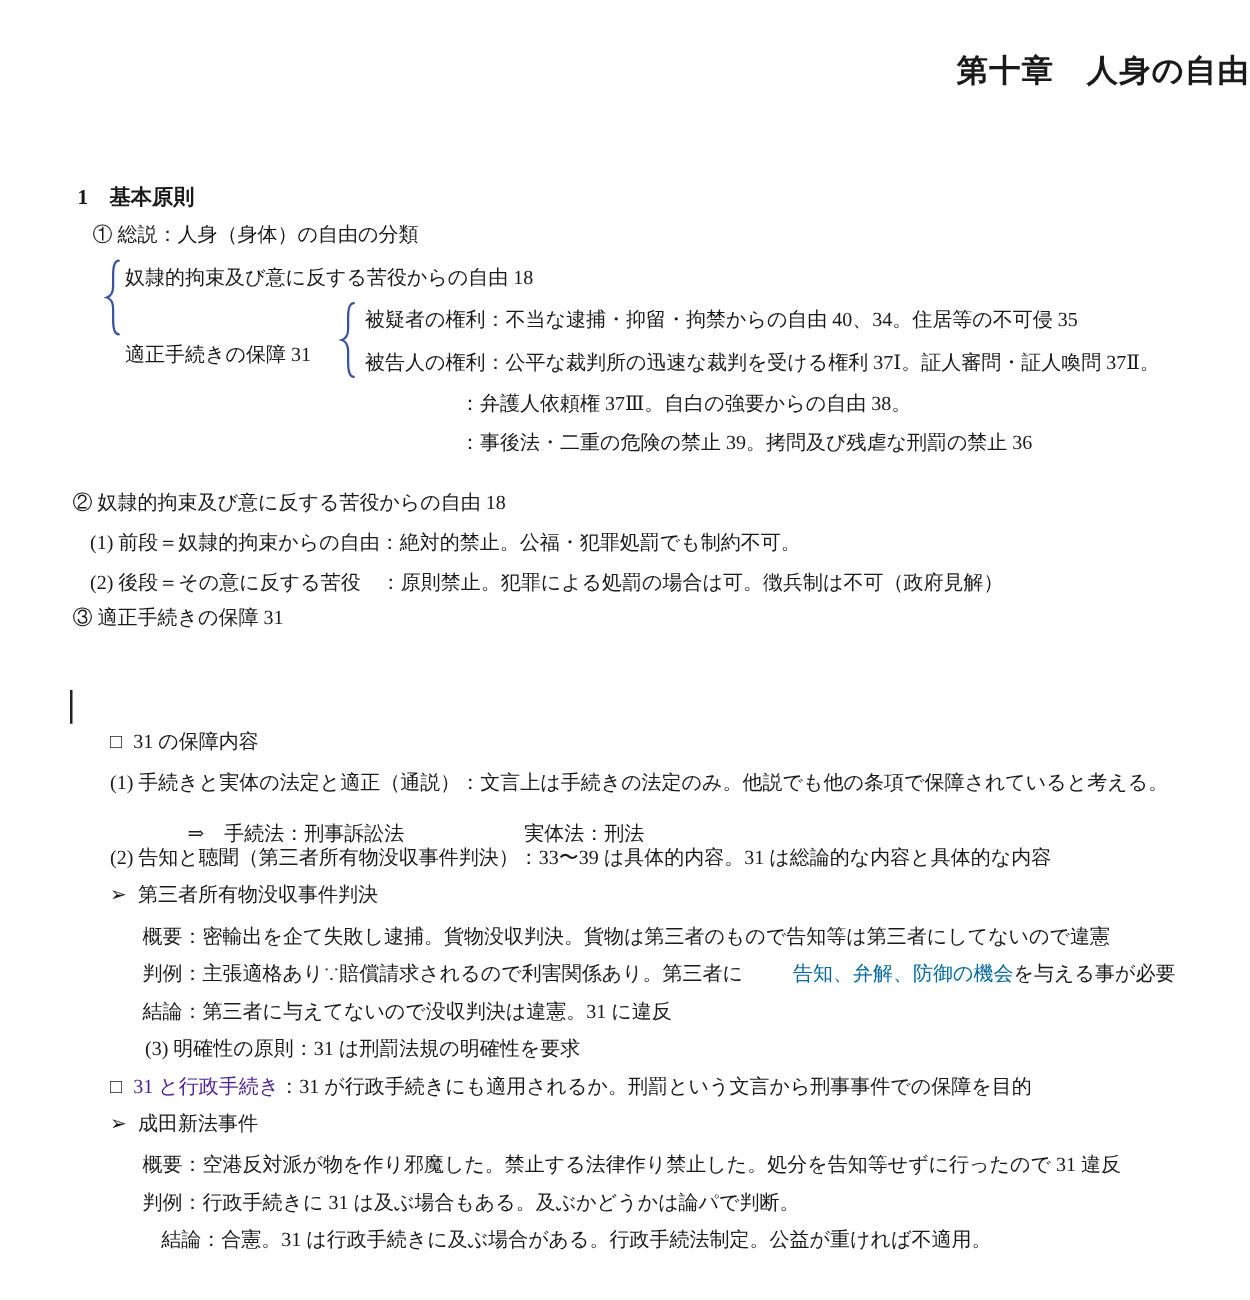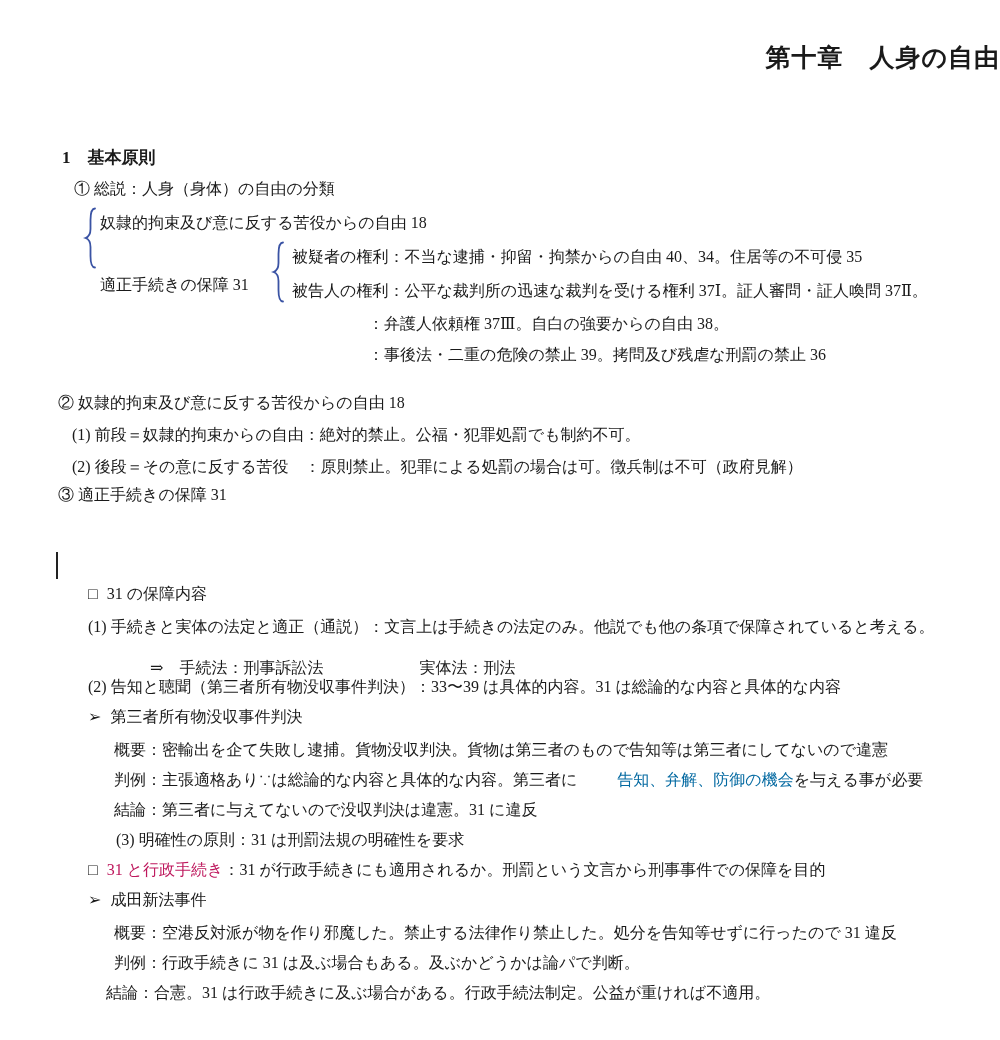--- a/index.html
+++ b/index.html
@@ -52,23 +52,23 @@
   .l-sub2{left:88px;top:677px;}
   .l-case1{left:88px;top:707px;}
   .l-case1-sum{left:114px;top:740px;}
   .l-case1-hold{left:114px;top:770px;}
   .l-case1-con{left:114px;top:800px;}
   .l-sub3{left:88px;top:830px;margin-left:28px;}
   .l-box2{left:88px;top:860px;}
   .l-case2{left:88px;top:890px;}
   .l-case2-sum{left:114px;top:923px;}
   .l-case2-hold{left:114px;top:953px;}
-  .l-case2-con{left:106px;top:983px;}
+  .l-case2-con{left:129px;top:983px;}
   .bullet{display:inline-block;margin-right:9px;}
-  .blue-text{color:#be185d;}
+  .blue-text{color:#4c1d95;}
   .red-text{color:#0369a1;margin-left:40px;}
   .brace path{stroke:#3a53a4;stroke-width:1.8;fill:none;stroke-linecap:round;}
 </style>
 </head>
 <body>
 
 <div class="line doc-title">第十章　人身の自由</div>
 
 <div class="line h1">1　基本原則</div>
 <div class="line l-overview">① 総説：人身（身体）の自由の分類</div>
@@ -93,21 +93,21 @@
 
 <div class="cursor"></div>
 
 <div class="line l-box1"><span class="bullet">□</span><span>31 の保障内容</span></div>
 <div class="line l-sub1">(1) 手続きと実体の法定と適正（通説）：文言上は手続きの法定のみ。他説でも他の条項で保障されていると考える。</div>
 <div class="line l-arrow">⇒　手続法：刑事訴訟法　　　　　　実体法：刑法</div>
 <div class="line l-sub2">(2) 告知と聴聞（第三者所有物没収事件判決）：33〜39 は具体的内容。31 は総論的な内容と具体的な内容</div>
 
 <div class="line l-case1"><span class="bullet">➢</span><span>第三者所有物没収事件判決</span></div>
 <div class="line l-case1-sum">概要：密輸出を企て失敗し逮捕。貨物没収判決。貨物は第三者のもので告知等は第三者にしてないので違憲</div>
-<div class="line l-case1-hold"><span>判例：主張適格あり∵は総論的な内容と具体的な内容。第三者に</span><span class="red-text">告知、弁解、防御の機会</span><span>を与える事が必要</span></div>
+<div class="line l-case1-hold"><span>判例：主張適格あり∵賠償請求されるので利害関係あり。第三者に</span><span class="red-text">告知、弁解、防御の機会</span><span>を与える事が必要</span></div>
 <div class="line l-case1-con">結論：第三者に与えてないので没収判決は違憲。31 に違反</div>
 
 <div class="line l-sub3">(3) 明確性の原則：31 は刑罰法規の明確性を要求</div>
 <div class="line l-box2"><span class="bullet">□</span><span class="blue-text">31 と行政手続き</span><span>：31 が行政手続きにも適用されるか。刑罰という文言から刑事事件での保障を目的</span></div>
 
 <div class="line l-case2"><span class="bullet">➢</span><span>成田新法事件</span></div>
 <div class="line l-case2-sum">概要：空港反対派が物を作り邪魔した。禁止する法律作り禁止した。処分を告知等せずに行ったので 31 違反</div>
 <div class="line l-case2-hold">判例：行政手続きに 31 は及ぶ場合もある。及ぶかどうかは論パで判断。</div>
 <div class="line l-case2-con">結論：合憲。31 は行政手続きに及ぶ場合がある。行政手続法制定。公益が重ければ不適用。</div>
 

